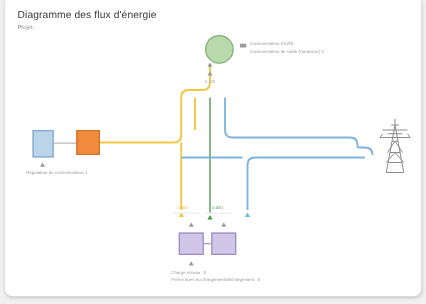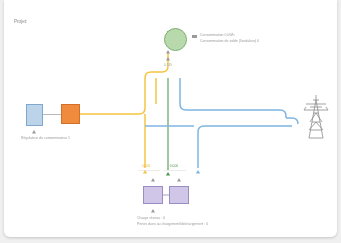--- a/index.html
+++ b/index.html
@@ -32,20 +32,21 @@
   .circ{position:absolute;left:160px;top:28px;width:21px;height:21px;border-radius:50%;
         background:#b7d9ab;border:.8px solid #7fae72;}
 
   .legend-sw{position:absolute;width:5px;height:3px;}
 </style>
 </head>
 <body>
 
 <div id="page">
 
+  <div class="ttl">Diagramme des flux d'énergie</div>
   <div class="sub">Projet:</div>
 
   <div class="canvas">
 
     <svg width="333" height="237" viewBox="0 0 333 237">
 
       <g fill="none" stroke="#f5c542" stroke-width="1.5" stroke-linecap="butt">
         <path d="M76,114 L135,114 Q141,114 141,108 L141,78"></path>
         <path d="M141,78 Q141,72 147,72 L158,72 Q164,72 164,66 L164,52"></path>
       </g>

